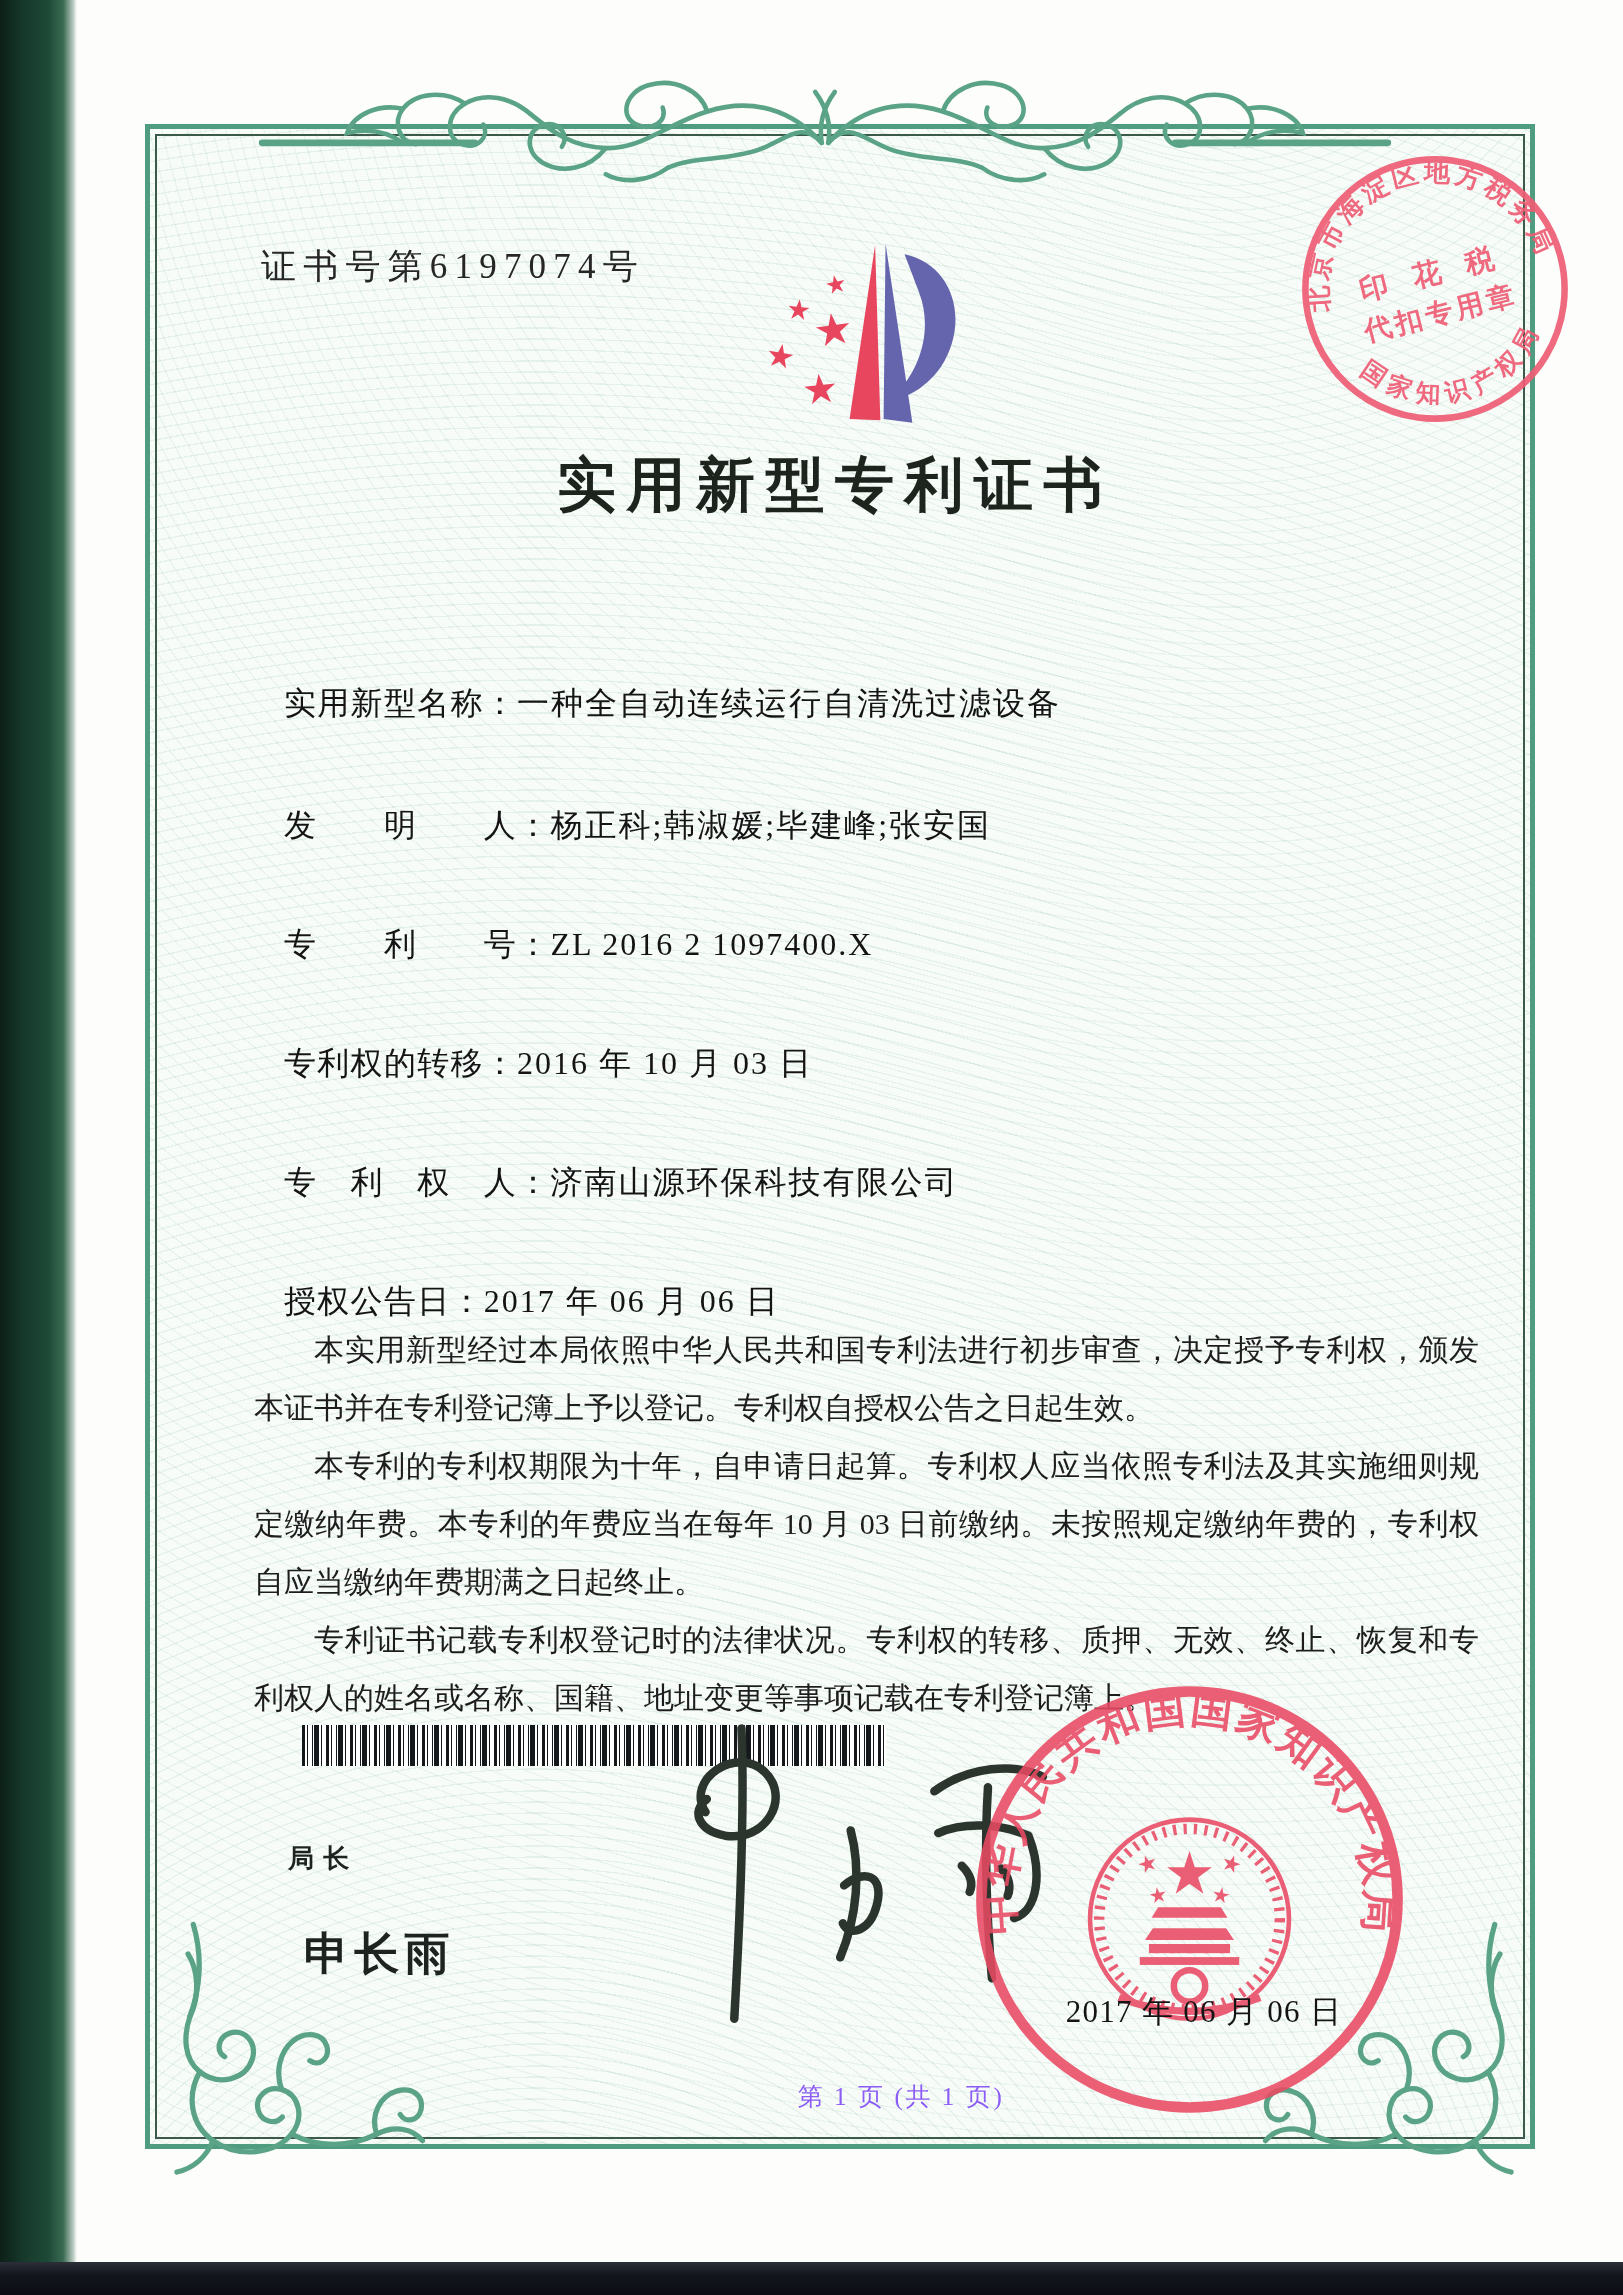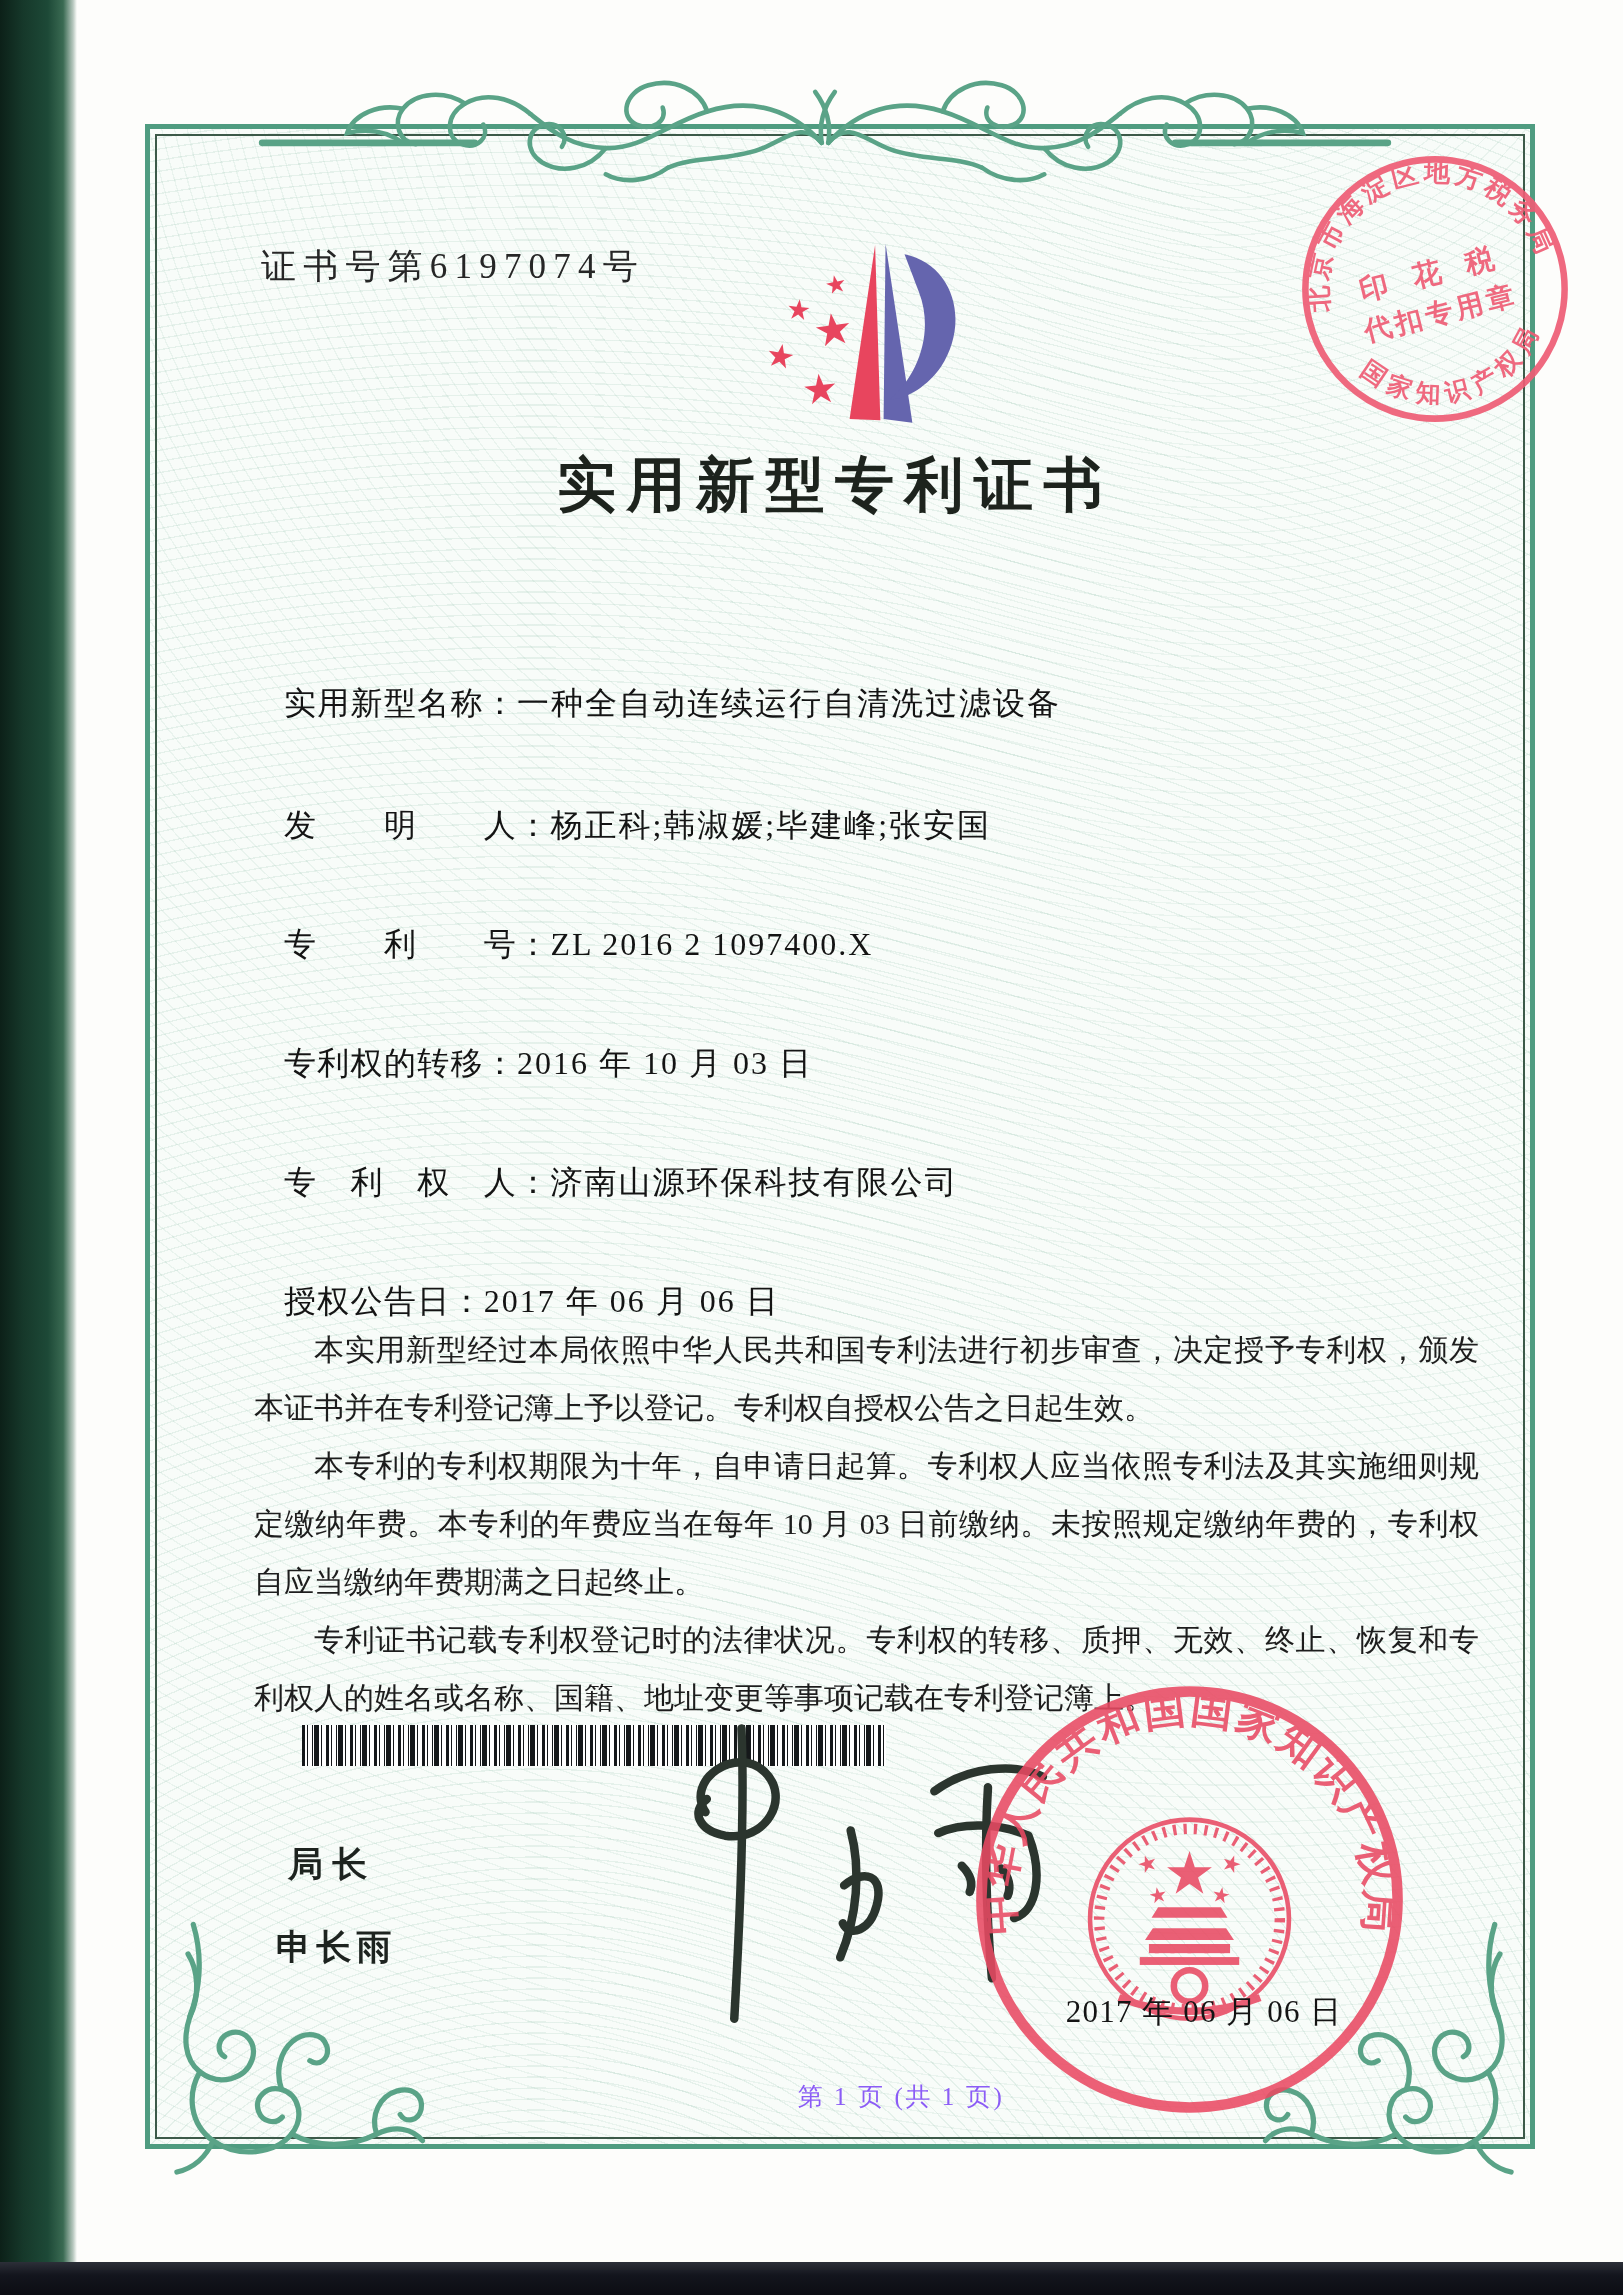--- a/index.html
+++ b/index.html
@@ -47,22 +47,22 @@
     font-size:30px;line-height:58px;text-align:justify;
   }
   .paras p{margin:0;text-indent:60px;}
   .barcode{
     left:302px;top:1725px;width:584px;height:41px;
     background:repeating-linear-gradient(90deg,
       #15181a 0 2.6px,#ffffff 2.6px 4.6px,#15181a 4.6px 5.9px,#ffffff 5.9px 9.8px,
       #15181a 9.8px 11px,#ffffff 11px 12.4px,#15181a 12.4px 17px,#ffffff 17px 19px,
       #15181a 19px 20px,#ffffff 20px 24px);
   }
-  .officer-title{left:288px;top:1841px;font-size:35px;font-weight:600;letter-spacing:9.2px;color:#1d231f;}
-  .officer-name{left:276px;top:1924px;font-size:35px;font-weight:600;letter-spacing:5.2px;color:#1d231f;}
+  .officer-title{left:288px;top:1841px;font-size:26px;font-weight:600;letter-spacing:9.2px;color:#1d231f;}
+  .officer-name{left:304px;top:1924px;font-size:45px;font-weight:600;letter-spacing:5.2px;color:#1d231f;}
   .seal-date{
     left:1001px;top:1991px;width:406px;text-align:center;
     font-size:31px;color:#141414;letter-spacing:1.3px;font-weight:500;
   }
   .footer{
     left:145px;top:2080px;width:1512px;text-align:center;
     font-size:25px;letter-spacing:2.6px;color:#8b5cf6;
   }
   svg text{font-family:"Liberation Serif","DejaVu Serif",serif;}
 </style>

